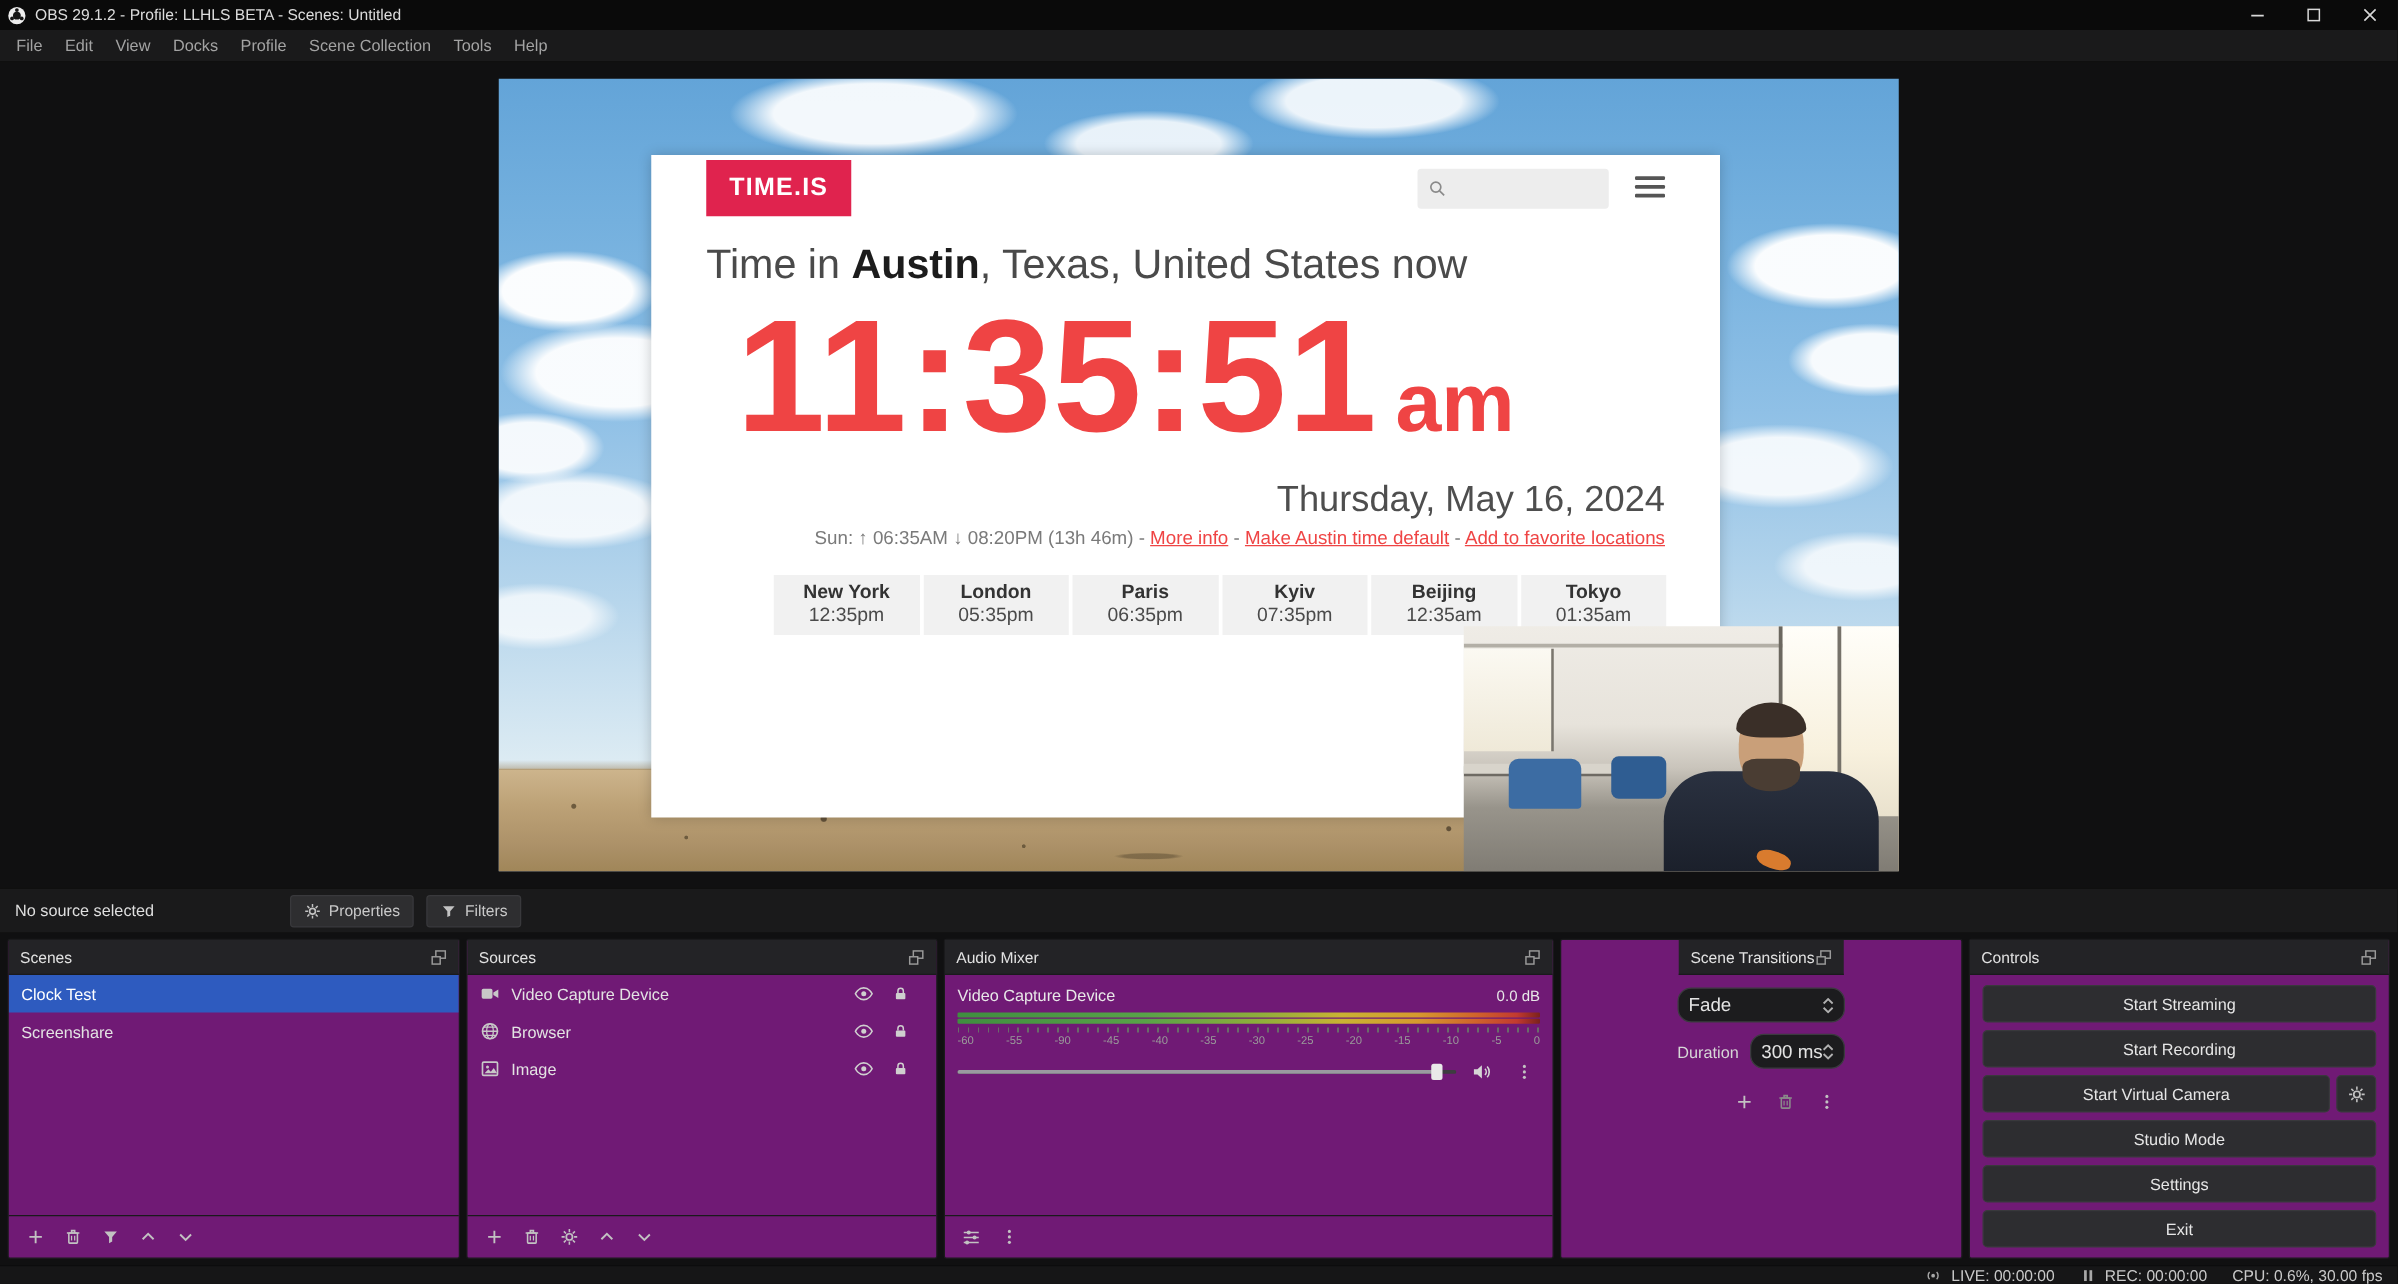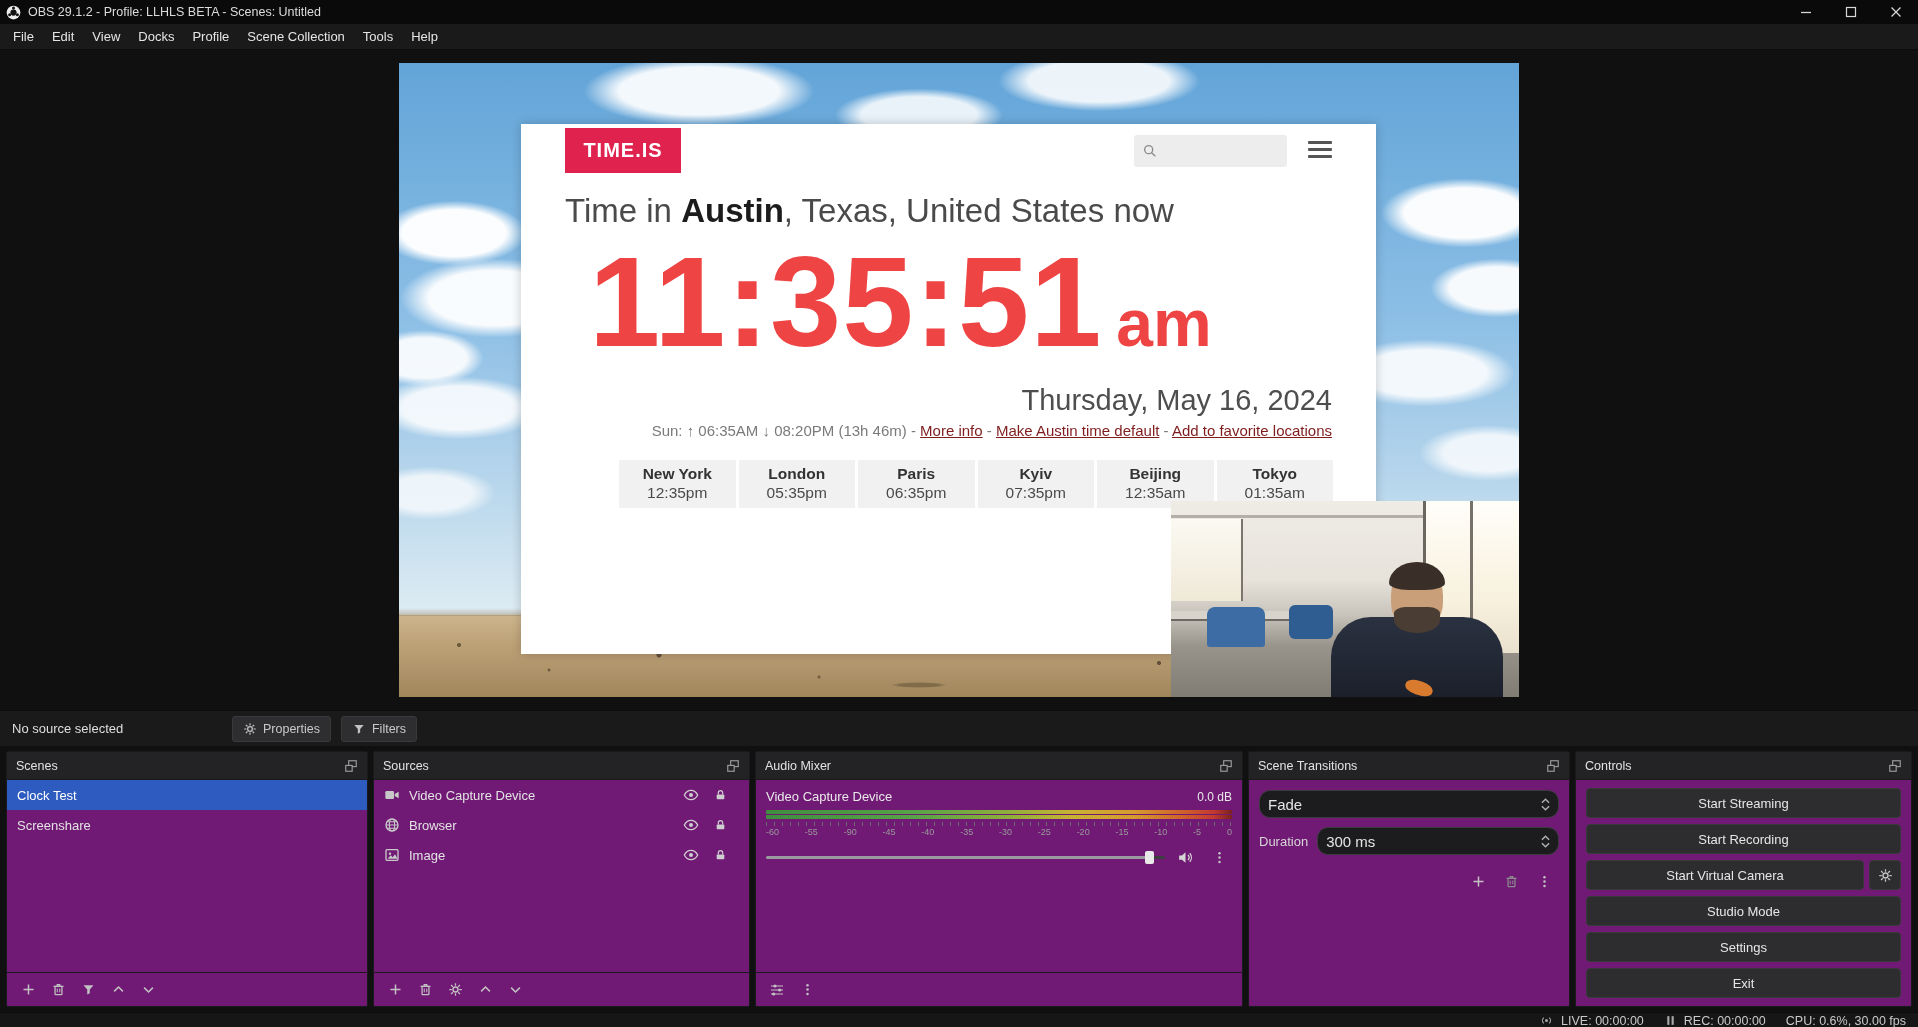--- a/index.html
+++ b/index.html
@@ -9,21 +9,21 @@
 
   
   .titlebar { flex:0 0 24px; background:#0a0a0a; display:flex; align-items:center; justify-content:space-between; padding-left:6px; }
   .title-left { display:flex; align-items:center; gap:7px; }
   .title-text { font-size:12.5px; color:#dcdcdc; }
   .win-controls { display:flex; height:24px; }
   .win-btn { width:45px; height:24px; display:flex; align-items:center; justify-content:center; }
 
   
   .menubar { flex:0 0 26px; background:#1a1a1b; display:flex; align-items:center; padding-left:4px; border-bottom:1px solid #0c0c0d; }
-  .menu-item { font-size:13px; color:#e5e5e5; padding:4px 9px; }
+  .menu-item { font-size:13px; color:#a3a3a3; padding:4px 9px; }
 
   
   .preview-region { flex:0 0 660px; background:#101011; display:flex; align-items:center; justify-content:center; }
   .preview-canvas { position:relative; width:1120px; height:634px; overflow:hidden;
     background:linear-gradient(180deg,#63a4d8 0%, #74b0de 18%, #8fc0e6 42%, #b7d6ec 66%, #dcebf3 86%, #e8e9e2 100%); }
   .clouds { position:absolute; inset:0; z-index:1; background:
     radial-gradient(ellipse 100px 45px at 55px 170px, rgba(255,255,255,.97) 52%, rgba(255,255,255,0) 72%),
     radial-gradient(ellipse 130px 55px at 95px 235px, rgba(255,255,255,.95) 50%, rgba(255,255,255,0) 72%),
     radial-gradient(ellipse 85px 40px at 25px 295px, rgba(255,255,255,.9) 50%, rgba(255,255,255,0) 70%),
     radial-gradient(ellipse 120px 45px at 60px 345px, rgba(255,255,255,.85) 48%, rgba(255,255,255,0) 70%),
@@ -56,21 +56,21 @@
   .ti-search input { border:none; outline:none; background:transparent; width:110px; font-size:14px; font-family:"Liberation Sans",sans-serif; }
   .ti-menu { position:absolute; right:44px; top:17px; width:24px; display:flex; flex-direction:column; gap:4px; }
   .ti-menu span { display:block; height:3px; background:#555; border-radius:1px; }
   .ti-heading { position:absolute; left:44px; top:68px; font-size:33px; color:#4a4a4a; white-space:nowrap; }
   .ti-heading b { color:#1c1c1c; }
   .ti-clock { position:absolute; left:68px; top:108px; display:flex; align-items:baseline; color:#ef4444; font-weight:bold; }
   .ti-clock .time { font-size:128px; line-height:1.1; letter-spacing:1px; }
   .ti-clock .ampm { font-size:66px; margin-left:14px; }
   .ti-date { position:absolute; right:44px; top:260px; font-size:29px; color:#4e4e4e; }
   .ti-sun { position:absolute; right:44px; top:298px; font-size:15px; color:#7a7a7a; white-space:nowrap; }
-  .ti-sun a { color:#7f1d1d; text-decoration:underline; }
+  .ti-sun a { color:#ef4444; text-decoration:underline; }
   .ti-clocks { position:absolute; left:98px; right:43px; top:336px; display:flex; gap:3px; }
   .ti-cell { flex:1; background:#f1f1f1; text-align:center; padding:5px 2px 6px; }
   .ti-cell .city { font-size:15.5px; font-weight:bold; color:#333; }
   .ti-cell .time { font-size:15.5px; color:#4a4a4a; margin-top:1px; }
 
   
   .webcam { position:absolute; right:0; bottom:0; width:348px; height:196px; z-index:4; overflow:hidden;
     background:linear-gradient(180deg,#efece6 0%, #e7e3db 40%, #c9c4bb 58%, #98948b 74%, #807c74 100%); }
   .wc-beam { position:absolute; left:0; top:14px; width:100%; height:3px; background:#b3afa6; }
   .wc-window-r { position:absolute; right:0; top:0; width:96px; height:152px; border-left:3px solid #6b675f;
@@ -90,21 +90,21 @@
   .wc-snack { position:absolute; bottom:2px; left:84px; width:28px; height:14px; background:#d97b2e; border-radius:45%; transform:rotate(18deg); }
 
   
   .source-toolbar { flex:0 0 36px; background:#1a1a1b; display:flex; align-items:center; padding-left:12px; gap:10px; border-top:1px solid #0c0c0d; }
   .st-status { font-size:13px; color:#dfdfdf; width:210px; }
   .st-btn { height:26px; display:flex; align-items:center; gap:6px; background:#2e2e30; border:1px solid #39393c; border-radius:3px; padding:0 10px; font-size:12.5px; color:#c9c9c9; }
 
   
   .docks { flex:0 0 258px; display:flex; gap:5px; padding:5px 6px; background:#101011; }
   .panel { background:#701a75; border:1px solid #1a1a1c; display:flex; flex-direction:column; border-radius:2px; }
-  .p-scenes { flex:0 0 362px; } .p-sources { flex:0 0 377px; } .p-mixer { flex:0 0 488px; } .p-trans { flex:0 0 322px; } .p-controls { flex:1; }
+  .p-scenes { flex:0 0 362px; } .p-sources { flex:0 0 377px; } .p-mixer { flex:0 0 488px; } .p-trans { flex:0 0 322px;align-items:center; } .p-controls { flex:1; }
   .panel-header { flex:0 0 28px; display:flex; align-items:center; justify-content:space-between; padding:0 9px; background:#232326; border-bottom:1px solid #1a1a1c; }
   .panel-title { font-size:12.5px; color:#e2e2e2; }
   .panel-body { flex:1; position:relative; overflow:hidden; display:flex; flex-direction:column; }
   .panel-footer { flex:0 0 34px; border-top:1px solid #1a1a1c; display:flex; align-items:center; gap:4px; padding:0 8px; }
   .tool-btn { width:26px; height:26px; display:flex; align-items:center; justify-content:center; border-radius:3px; }
 
   .list-row { height:30px; display:flex; align-items:center; padding:0 10px; font-size:13px; color:#e3e3e3; gap:9px; }
   .list-row.selected { background:#2e5bbf; color:#ffffff; }
   .row-label { flex:1; white-space:nowrap; overflow:hidden; }
   .row-icons { display:flex; align-items:center; gap:15px; padding-right:12px; }

